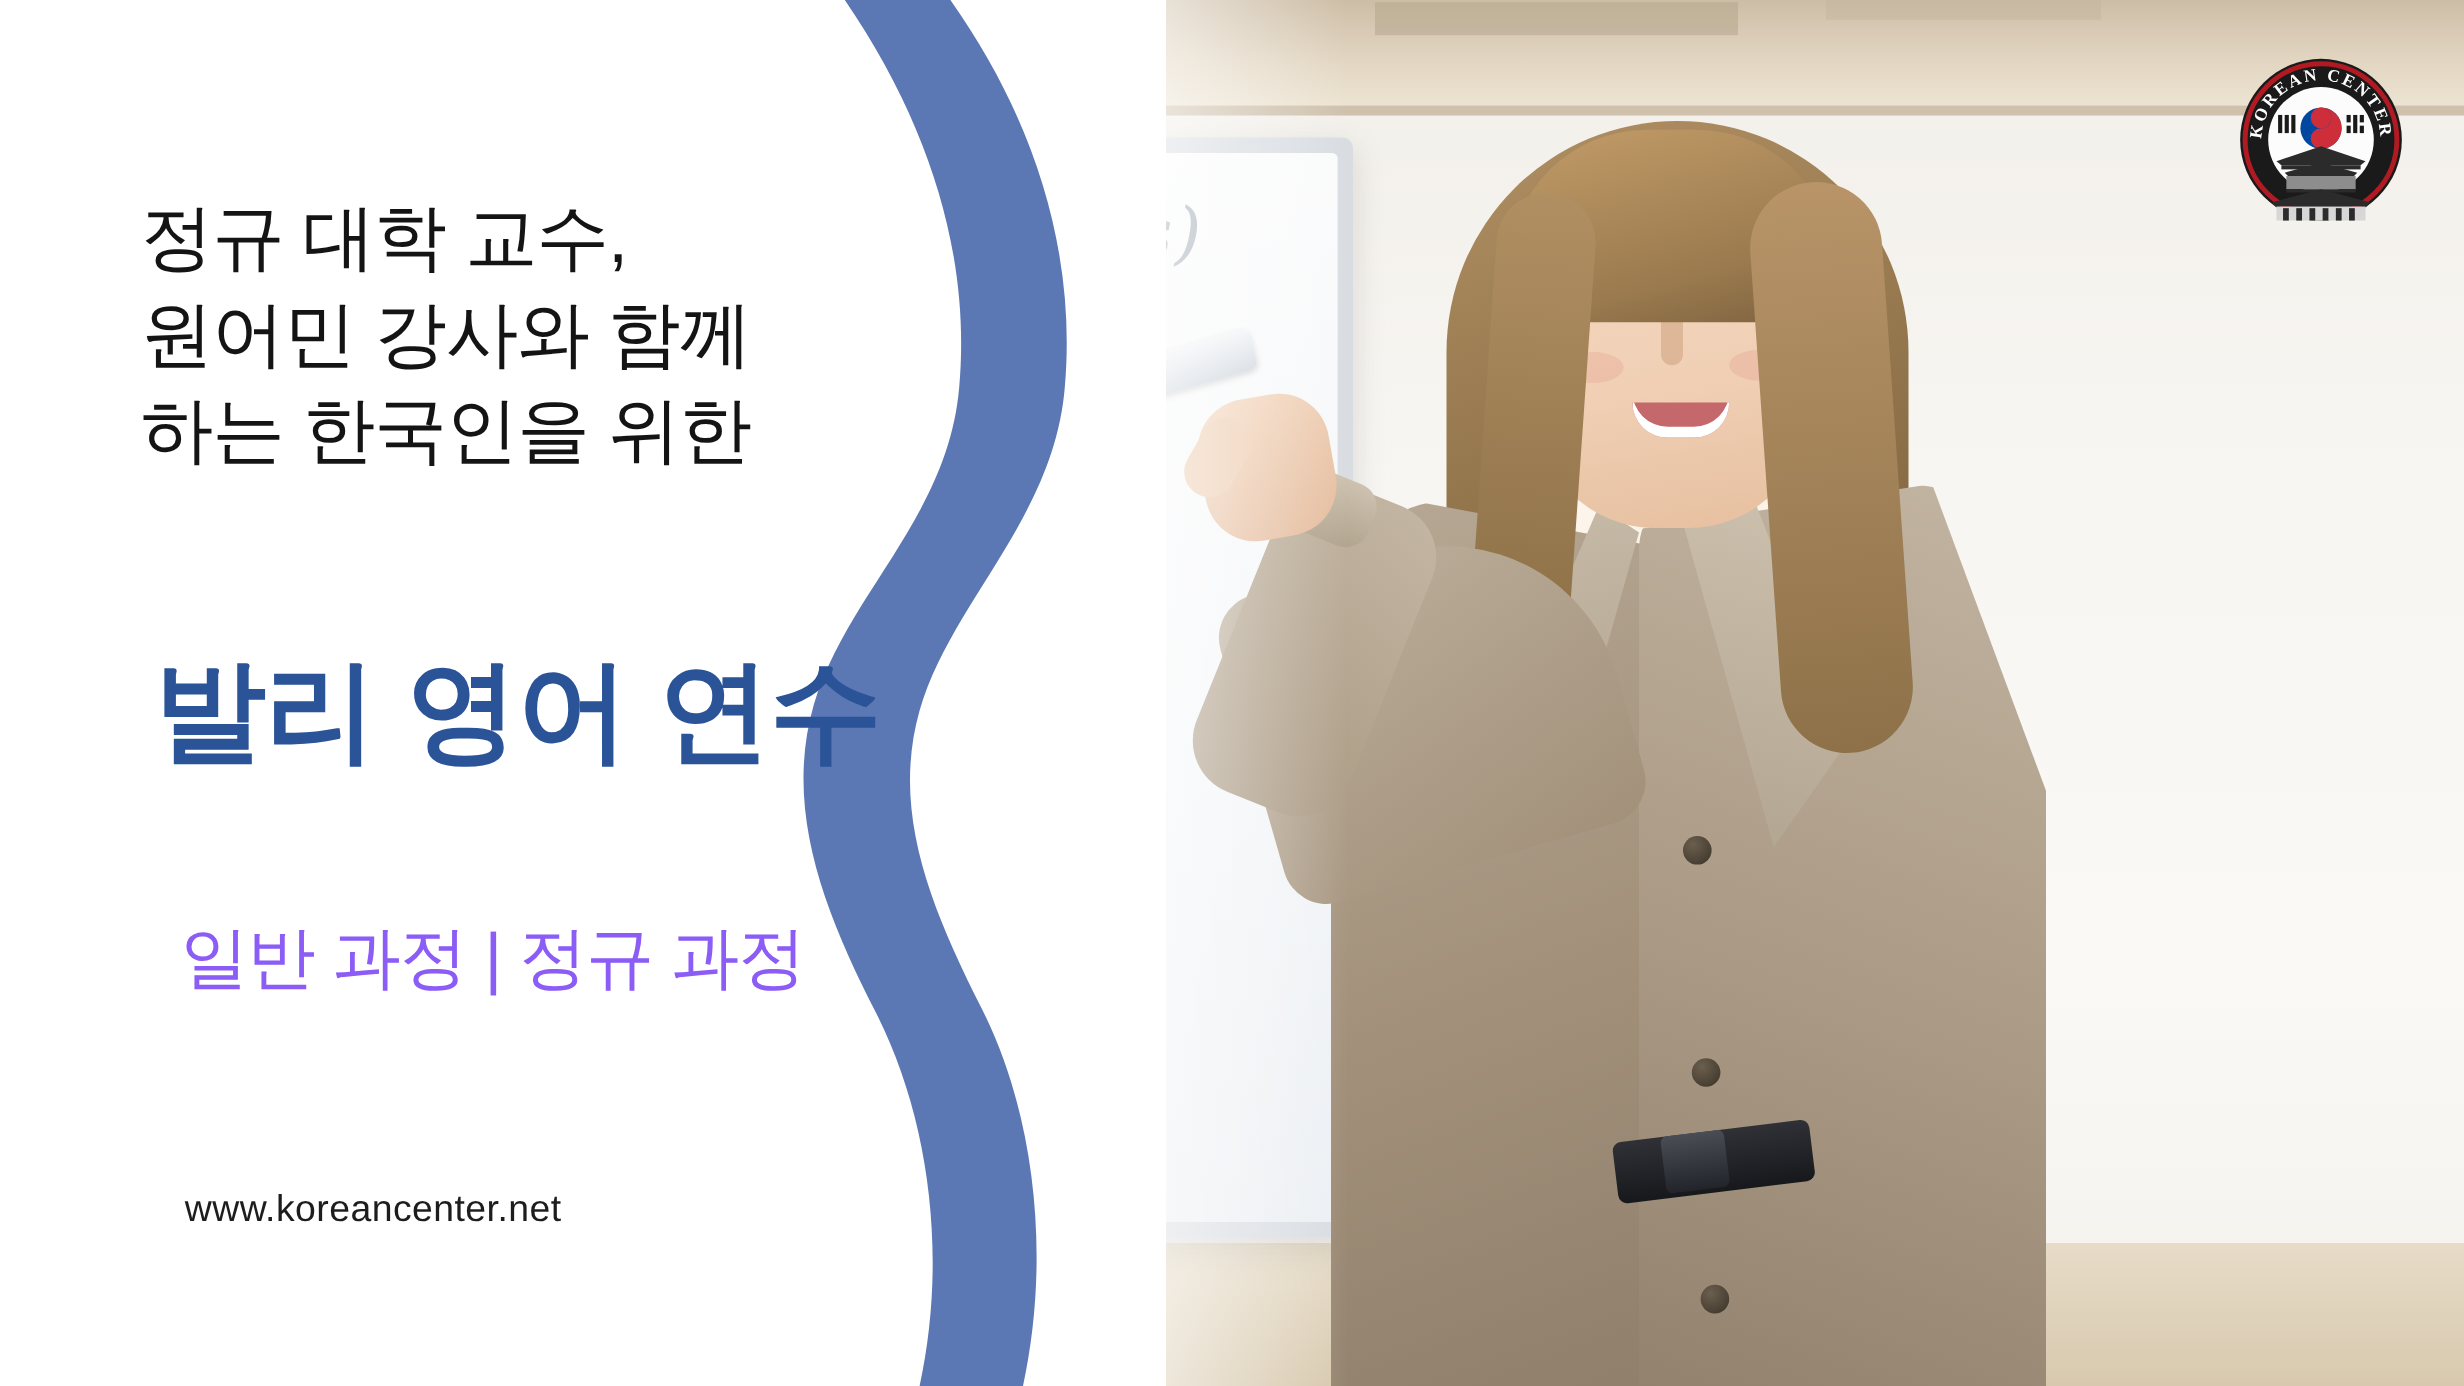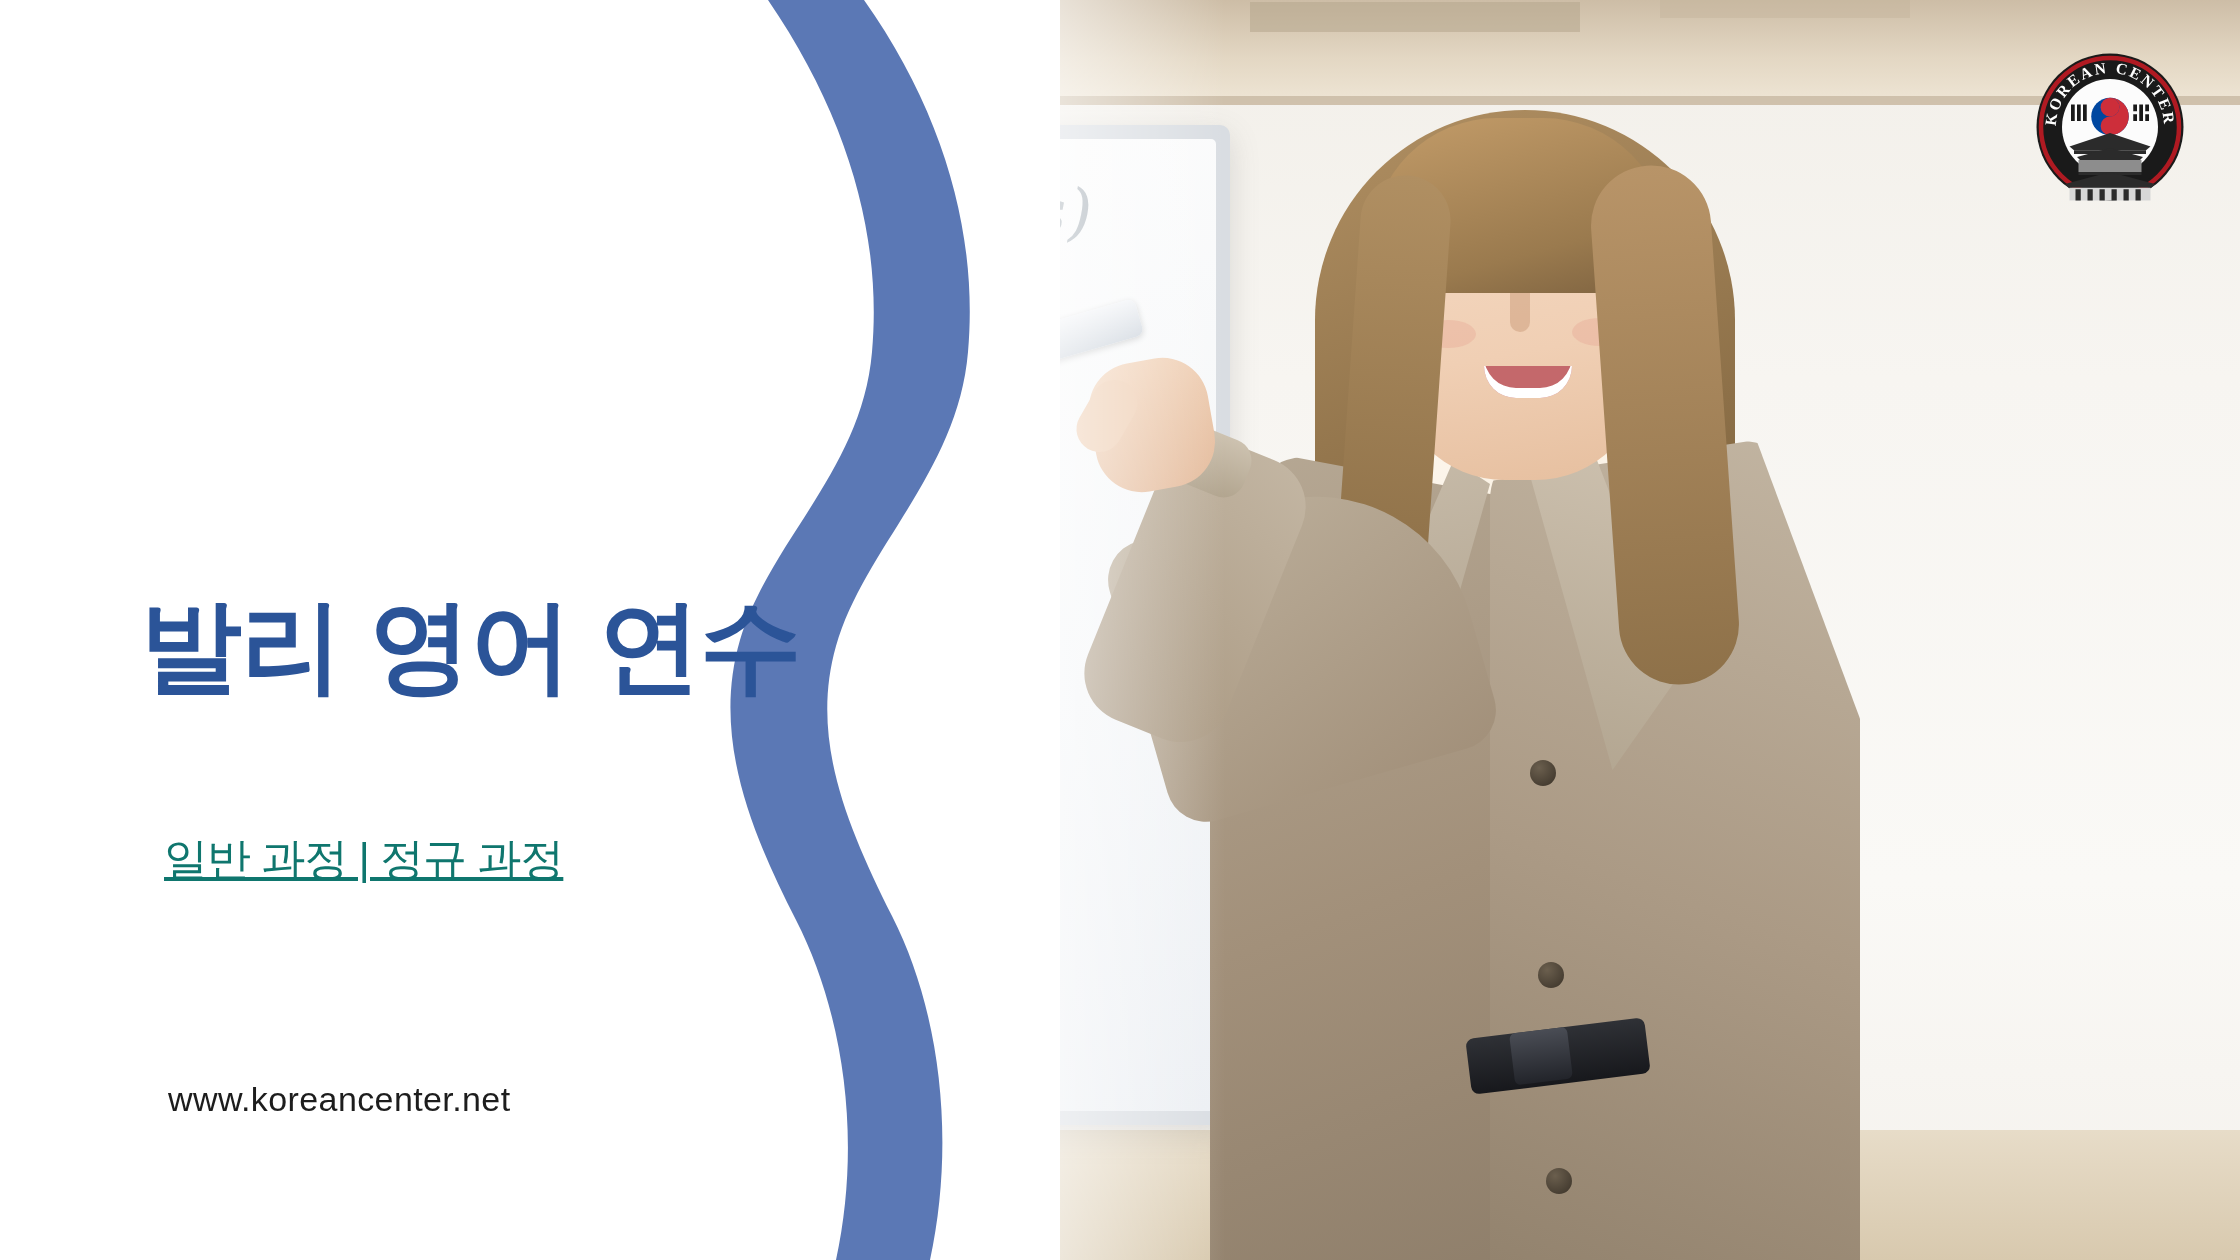--- a/index.html
+++ b/index.html
@@ -108,21 +108,21 @@
   .wave{position:absolute;left:600px;top:0;width:420px;height:1260px;}
 
   
   .left-panel{position:absolute;left:0;top:0;width:700px;height:1260px;}
   .headline{position:absolute;left:128px;top:172px;width:560px;
         font-size:66px;line-height:1.33;font-weight:400;color:#141414;letter-spacing:-1px;}
   .headline div{white-space:nowrap;}
   .title-blue{position:absolute;left:140px;top:590px;
         font-size:102px;line-height:1.1;font-weight:700;color:#2B5498;letter-spacing:-1px;white-space:nowrap;}
   .courses{position:absolute;left:164px;top:828px;
-        font-size:44px;line-height:1.42;font-weight:400;color:#0f766e;letter-spacing:-1px;text-decoration:underline;}
+        font-size:62px;line-height:1.42;font-weight:400;color:#8b5cf6;letter-spacing:-1px;}
   .courses div{white-space:nowrap;}
   .url{position:absolute;left:168px;top:1068px;font-size:34px;color:#1d1d1d;letter-spacing:.4px;margin-top:12px;}
 
   
   .logo{position:absolute;left:2035px;top:52px;width:150px;height:150px;}
 </style>
 </head>
 <body>
 
 <div id="banner">
@@ -187,20 +187,25 @@
              C 244,1014 262,1140 236,1260
              L 330,1260
              C 356,1140 340,1010 292,916
              C 246,824 210,738 236,646
              C 264,548 358,472 368,352
              C 378,238 346,116 264,0 Z" fill="#5B78B5"></path>
   </svg>
 
   <div class="left-panel">
 
+    <div class="headline">
+      <div>정규 대학 교수,</div>
+      <div>원어민 강사와 함께</div>
+      <div>하는 한국인을 위한</div>
+    </div>
 
     <div class="title-blue">발리 영어 연수</div>
 
     <div class="courses">
       <div>일반 과정 | 정규 과정</div>
     </div>
 
     <div class="url">www.koreancenter.net</div>
   </div>
 

